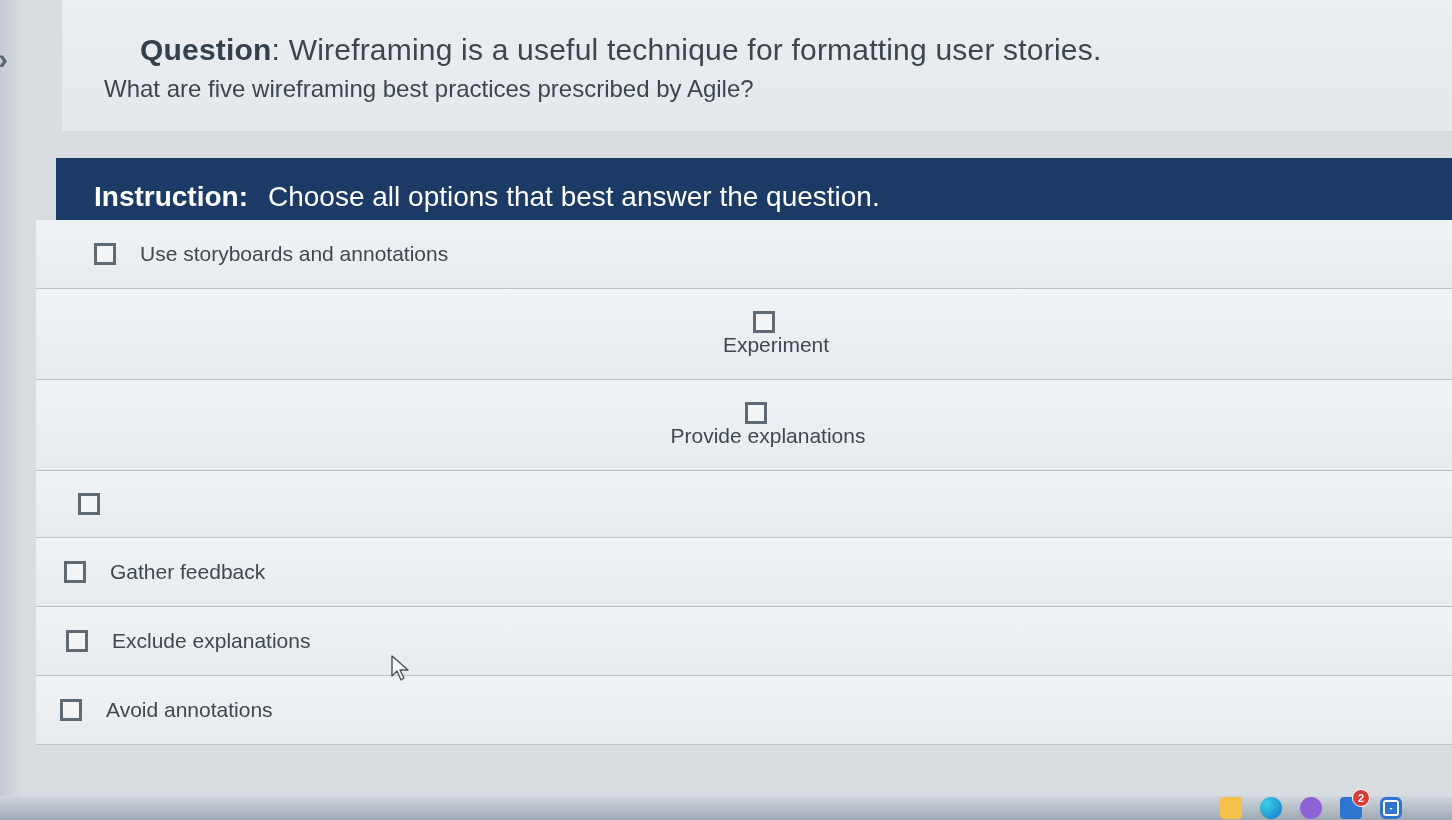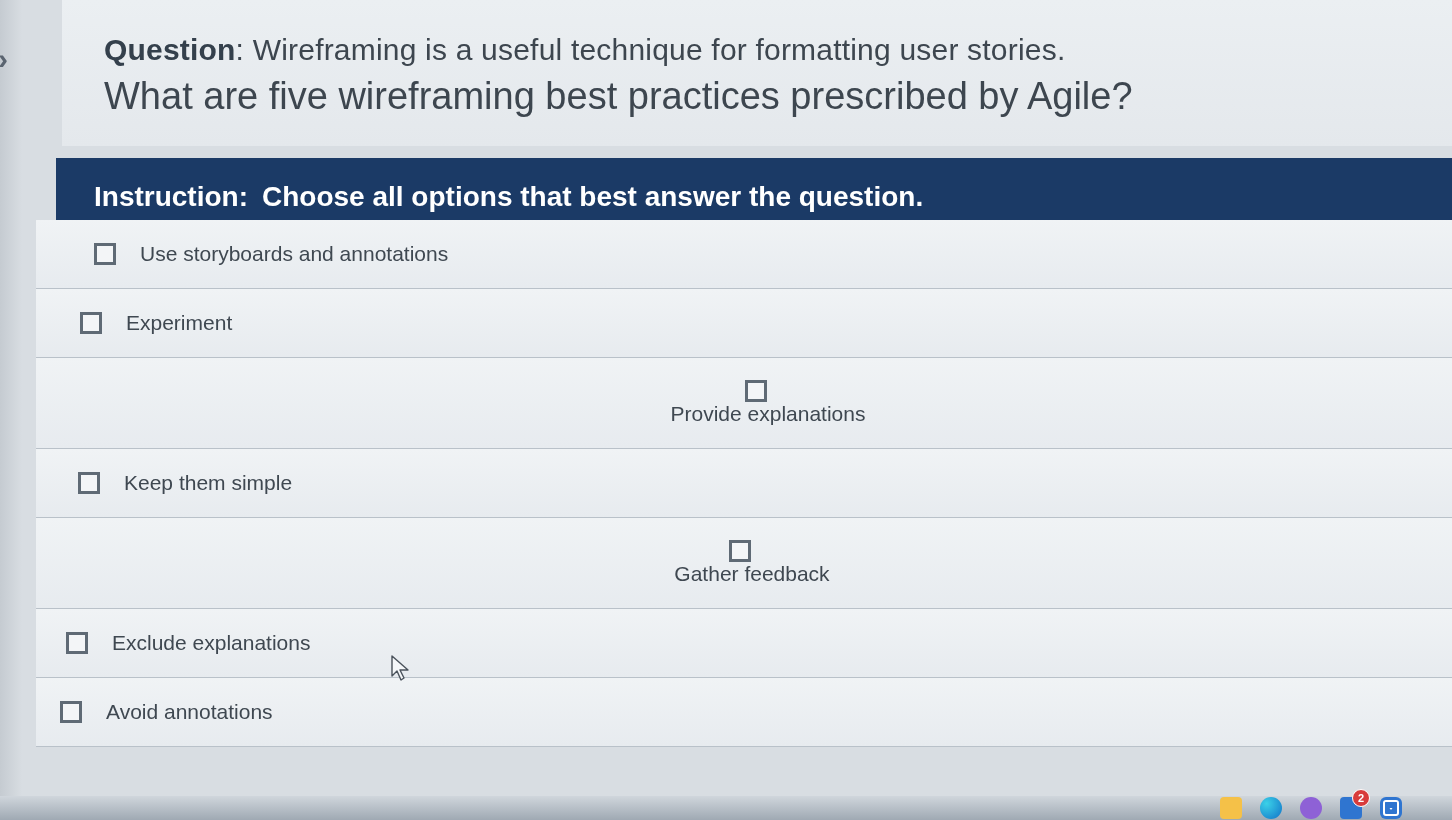--- a/index.html
+++ b/index.html
@@ -44,24 +44,25 @@
 
   .question-text {
     font-size: 30px;
     color: #3d464f;
     line-height: 1.35;
     letter-spacing: 0.2px;
   }
   .question-label {
     font-weight: 700;
     color: #34404c;
+    margin-left: 36px;
   }
 
   .question-line2 {
-    font-size: 38px;
+    font-size: 24px;
     color: #3d464f;
     margin-top: 4px;
   }
 
   
   .instruction-bar {
     position: absolute;
     left: 56px;
     right: 0;
     top: 158px;
@@ -71,23 +72,23 @@
     align-items: center;
     padding-left: 38px;
   }
   .instruction-label {
     font-size: 28px;
     font-weight: 700;
     color: #ffffff;
   }
   .instruction-text {
     font-size: 28px;
-    font-weight: 700;
+    font-weight: 400;
     color: #ffffff;
-    margin-left: 14px;
+    margin-left: 20px;
   }
 
   
   .options {
     position: absolute;
     left: 36px;
     right: 0;
     top: 220px;
   }
 
@@ -109,24 +110,24 @@
     box-sizing: border-box;
   }
 
   .option-label {
     font-size: 21px;
     color: #3f4851;
   }
 
   
   .options .option-row:nth-child(1) { padding-left: 58px; }
-  .options .option-row:nth-child(2) { padding-left: 44px; }
+  .options .option-row:nth-child(2) { padding-left: 64px; flex-direction: column; }
   .options .option-row:nth-child(3) { padding-left: 48px; flex-direction: column; }
   .options .option-row:nth-child(4) { padding-left: 42px; }
-  .options .option-row:nth-child(5) { padding-left: 16px; flex-direction: column; }
+  .options .option-row:nth-child(5) { padding-left: 28px; }
   .options .option-row:nth-child(6) { padding-left: 30px; }
   .options .option-row:nth-child(7) { padding-left: 24px; }
 
   
   .cursor {
     position: absolute;
     left: 390px;
     top: 654px;
     pointer-events: none;
   }
@@ -218,21 +219,20 @@
   <div class="option-row">
     <div class="checkbox"></div>
     <span class="option-label">Experiment</span>
   </div>
   <div class="option-row">
     <div class="checkbox"></div>
     <span class="option-label">Provide explanations</span>
   </div>
   <div class="option-row">
     <div class="checkbox"></div>
-    <span class="option-label">Keep them simple</span>
   </div>
   <div class="option-row">
     <div class="checkbox"></div>
     <span class="option-label">Gather feedback</span>
   </div>
   <div class="option-row">
     <div class="checkbox"></div>
     <span class="option-label">Exclude explanations</span>
   </div>
   <div class="option-row">

